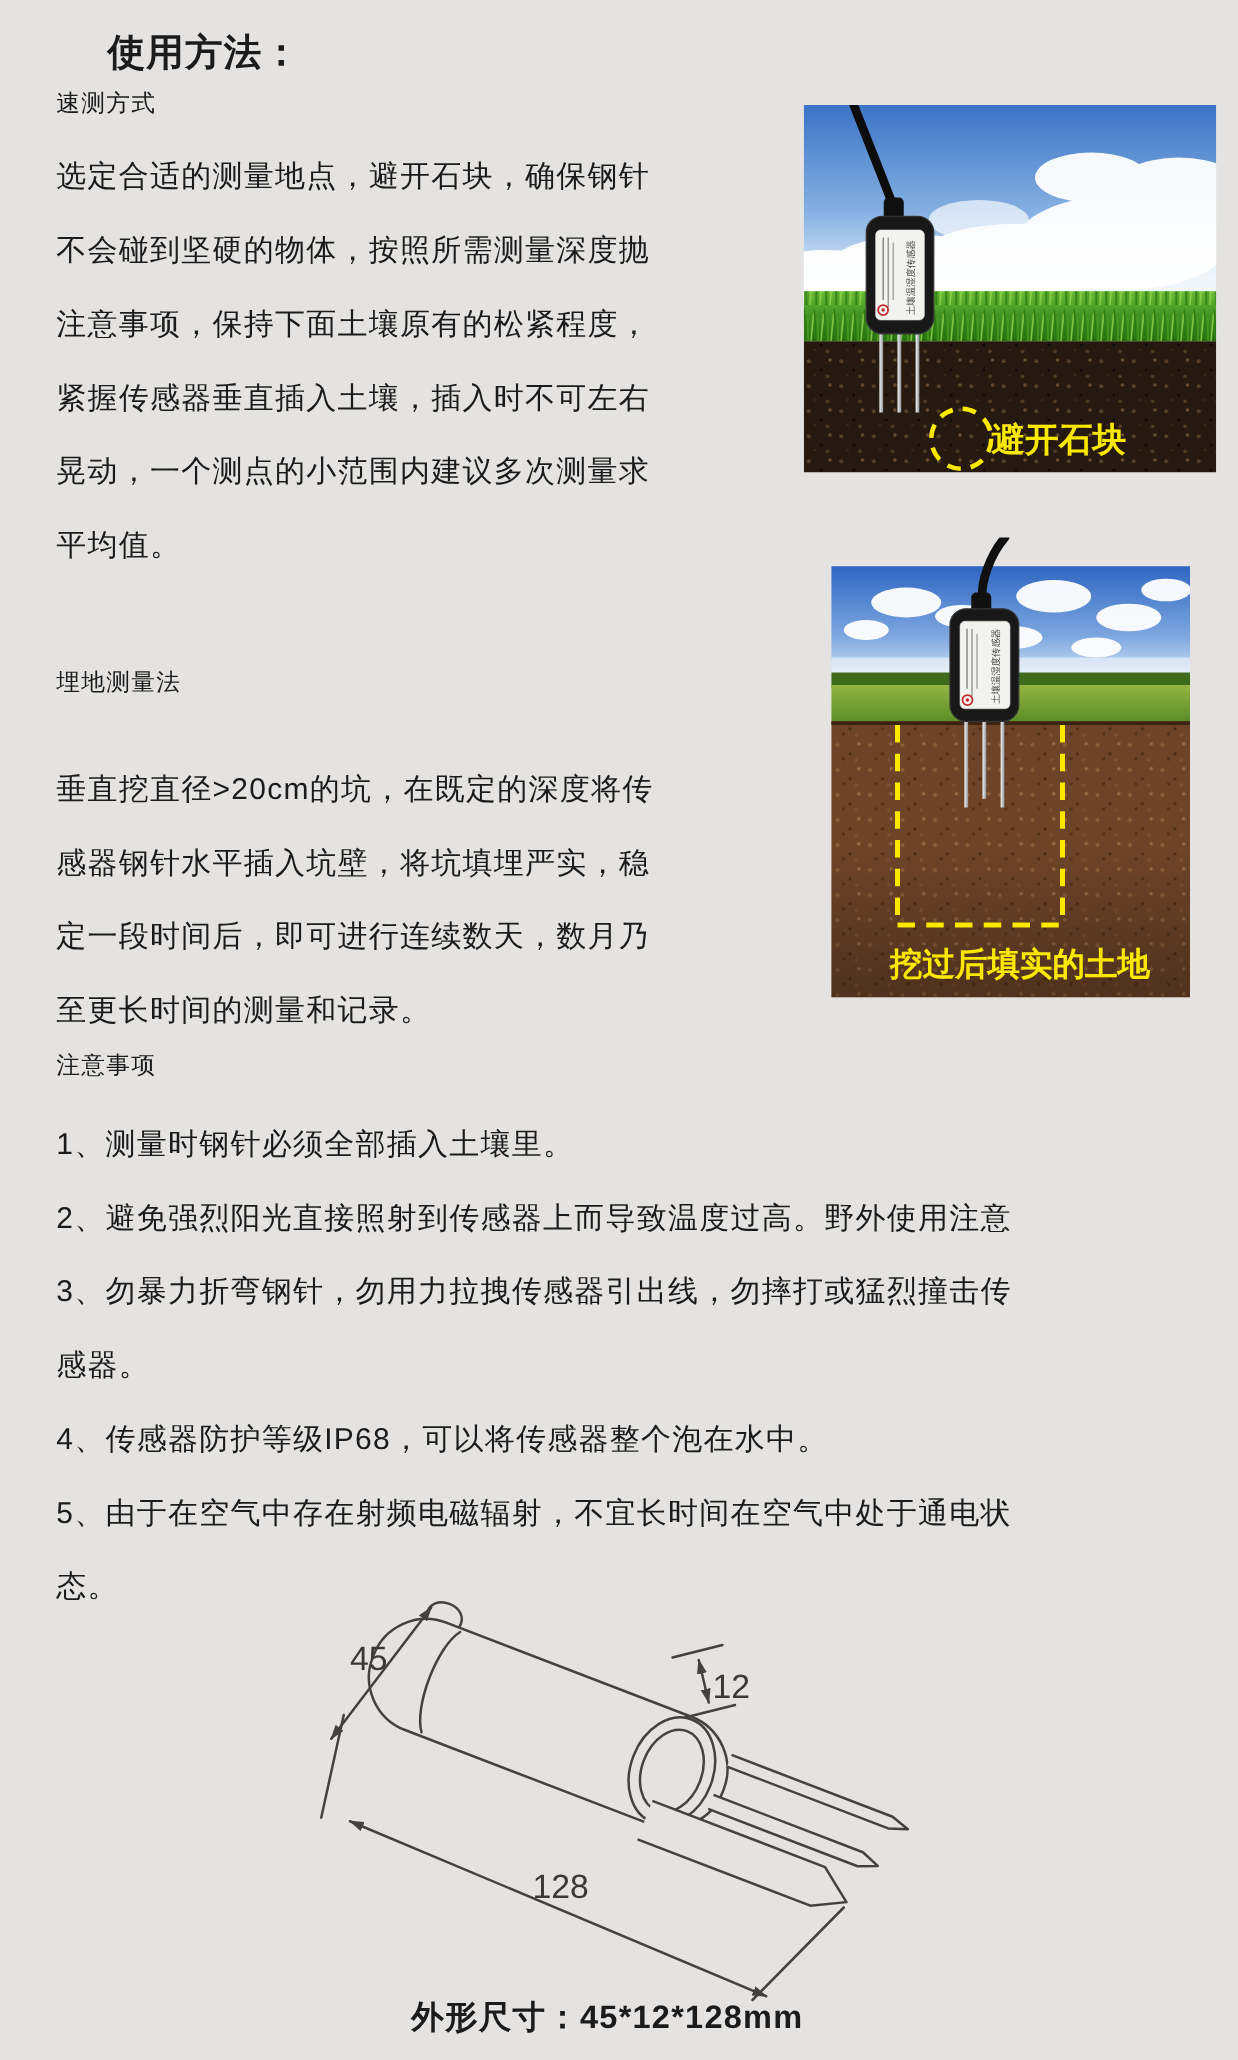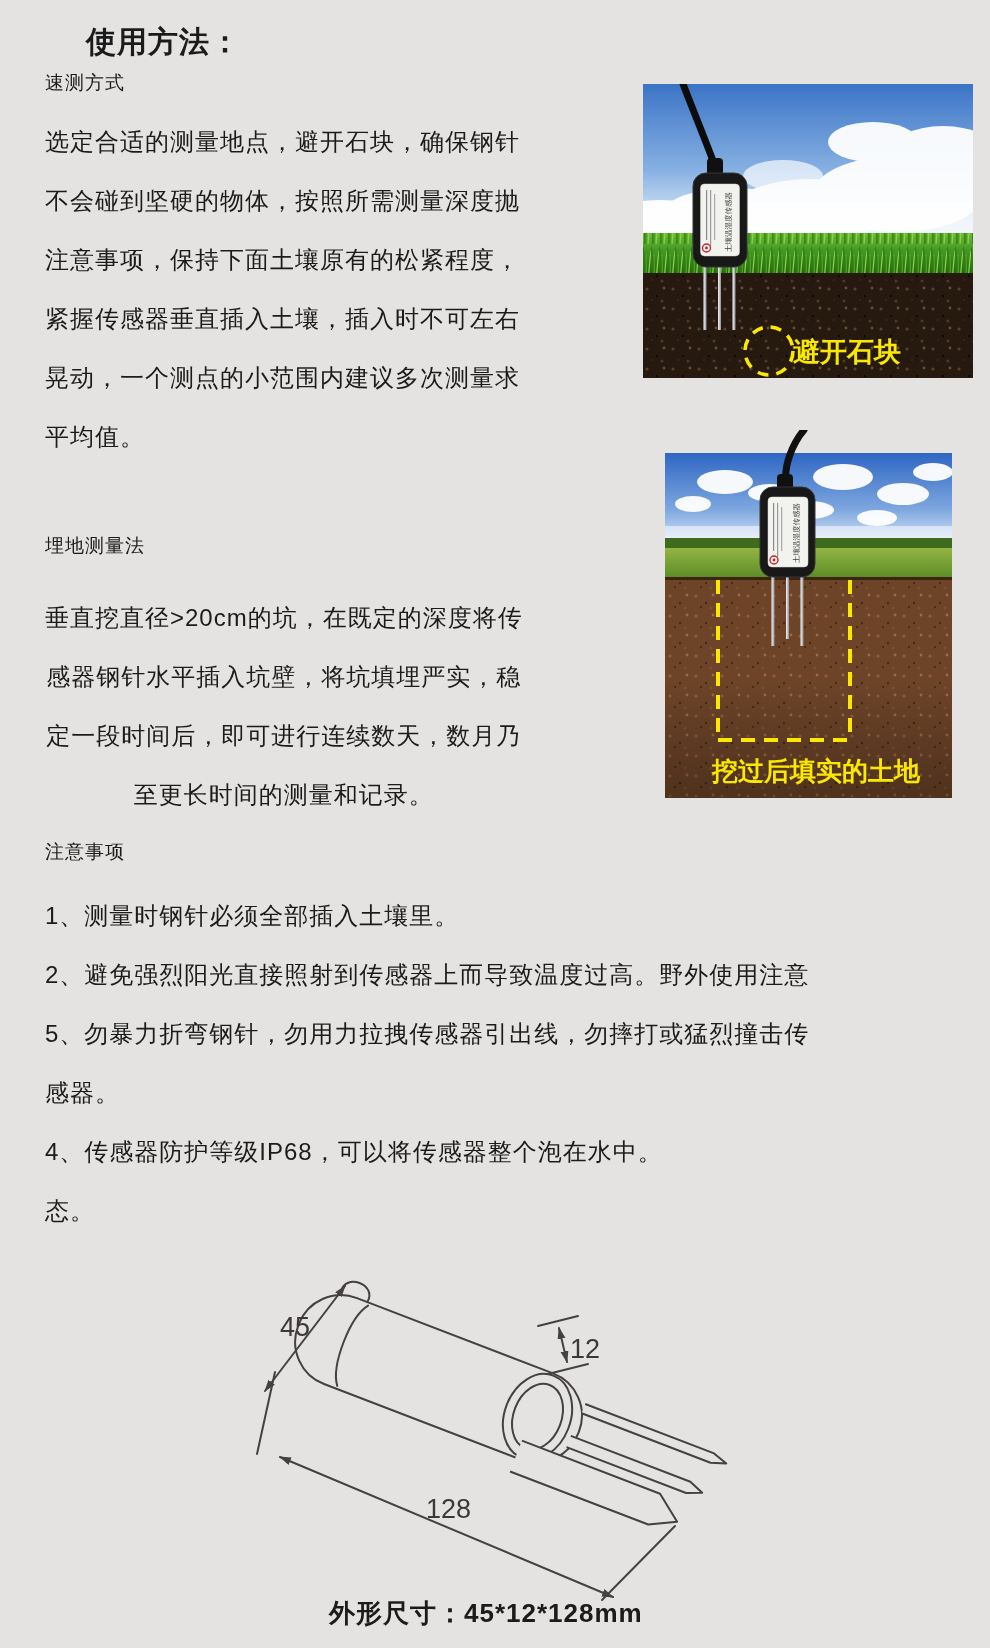--- a/index.html
+++ b/index.html
@@ -10,21 +10,21 @@
     color:#1b1b1b;
   }
   .abs{position:absolute;}
   .page-title{left:42px;top:22px;font-size:30px;font-weight:700;letter-spacing:1px;margin-left:44px;}
   .sec-head{font-size:19px;font-weight:500;letter-spacing:1px;}
   .h-quick{left:45px;top:70px;}
   .h-buried{left:45px;top:533px;}
   .h-notes{left:45px;top:839px;}
   .para{font-size:24px;line-height:59px;font-weight:500;letter-spacing:1px;white-space:nowrap;}
   .p-quick{left:45px;top:112px;}
-  .p-buried{left:45px;top:588px;text-align:center;}
+  .p-buried{left:45px;top:602px;}
   .p-notes{left:45px;top:886px;}
   .figure{display:block;}
   .fig-quick{left:643px;top:84px;}
   .fig-buried{left:665px;top:430px;}
   .drawing{left:230px;top:1270px;}
   .caption{left:329px;top:1596px;font-size:26px;font-weight:700;letter-spacing:1px;text-align:right;}
   .ann-text{fill:var(--ann-yellow,#fae800);font-weight:700;font-family:"Liberation Sans","DejaVu Sans",sans-serif;}
   .ann-dash{stroke:var(--ann-yellow,#fae800);fill:none;}
   .tech{stroke:#454140;stroke-width:2;fill:none;stroke-linejoin:round;stroke-linecap:round;}
   .tech-fill{stroke:#454140;stroke-width:2;fill:#e4e3e1;stroke-linejoin:round;}
@@ -50,23 +50,24 @@
   <div>垂直挖直径&gt;20cm的坑，在既定的深度将传</div>
   <div>感器钢针水平插入坑壁，将坑填埋严实，稳</div>
   <div>定一段时间后，即可进行连续数天，数月乃</div>
   <div>至更长时间的测量和记录。</div>
 </div>
 
 <div class="abs sec-head h-notes">注意事项</div>
 <div class="abs para p-notes">
   <div>1、测量时钢针必须全部插入土壤里。</div>
   <div>2、避免强烈阳光直接照射到传感器上而导致温度过高。野外使用注意</div>
-  <div>5、勿暴力折弯钢针，勿用力拉拽传感器引出线，勿摔打或猛烈撞击传</div>
+  <div>3、勿暴力折弯钢针，勿用力拉拽传感器引出线，勿摔打或猛烈撞击传</div>
   <div>感器。</div>
   <div>4、传感器防护等级IP68，可以将传感器整个泡在水中。</div>
+  <div>5、由于在空气中存在射频电磁辐射，不宜长时间在空气中处于通电状</div>
   <div>态。</div>
 </div>
 
 <svg class="abs figure fig-quick" width="330" height="294" viewBox="0 0 330 294">
   <defs>
     <linearGradient id="qSky" x1="0" y1="0" x2="0" y2="1">
       <stop offset="0" stop-color="#3b74c6"></stop>
         <stop offset="0.45" stop-color="#86b0e2"></stop>
       <stop offset="0.72" stop-color="#d9e8f6"></stop>
         <stop offset="1" stop-color="#ffffff"></stop>

